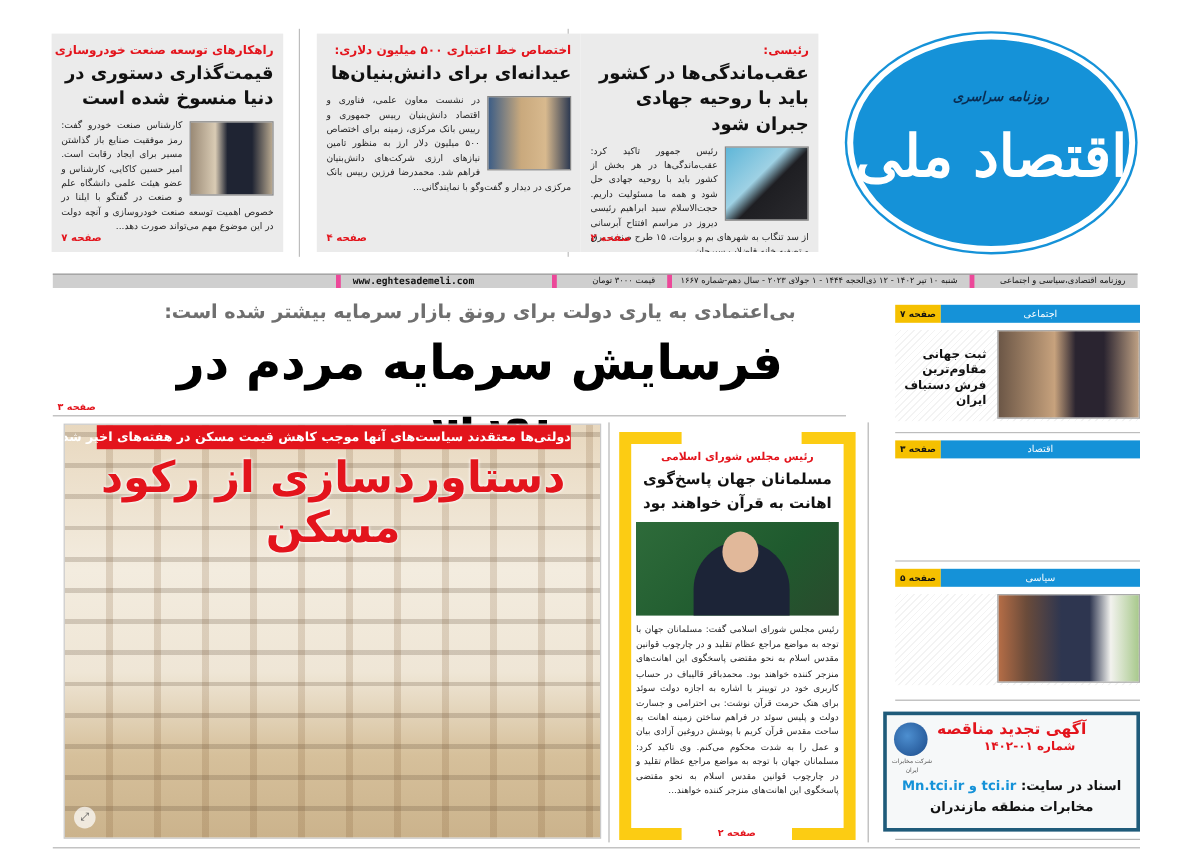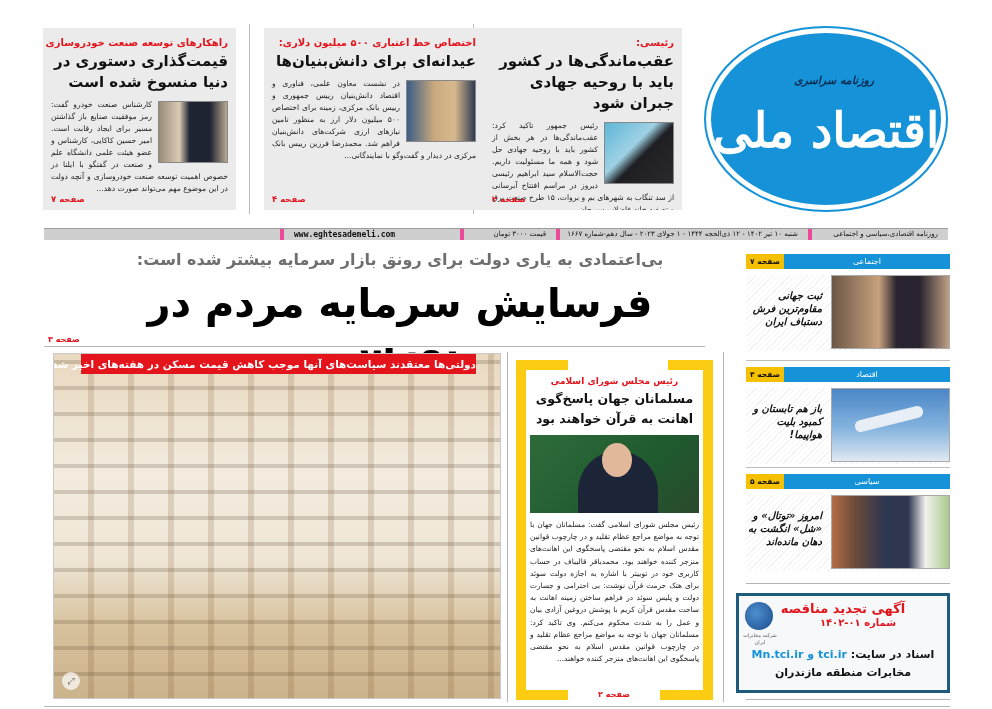--- a/index.html
+++ b/index.html
@@ -72,21 +72,21 @@
   .qalibaf .photo .person { position: absolute; left: 48px; bottom: 0; width: 80px; height: 62px; background: #1c2437; border-radius: 40px 40px 0 0; }
   .qalibaf .photo .face { position: absolute; left: 72px; top: 8px; width: 30px; height: 34px; background: #e1b89a; border-radius: 50%; }
   .qalibaf .body { margin: 6px 4px 0 4px; font-size: 7.4px; line-height: 12.2px; color: #222; text-align: justify; }
   .qalibaf .page { position: absolute; bottom: -10px; left: 42px; width: 92px; text-align: center; color: #e3141c; font-size: 8px; font-weight: bold; line-height: 10px; }
 
   
   .rail-item { position: absolute; left: 746px; width: 204px; }
   .rail-bar { height: 15px; display: flex; direction: ltr; }
   .rail-bar .pg { width: 38px; background: #f5c000; color: #111; font-size: 7.5px; font-weight: bold; text-align: center; line-height: 15px; }
   .rail-bar .sec { flex: 1; background: #1592d8; color: #fff; font-size: 8px; text-align: center; line-height: 15px; }
-  .rail-body { position: relative; height: 76px; margin-top: 6px; background: repeating-linear-gradient(135deg, #ffffff 0 3px, #f3f3f3 3px 4px); font-style: italic; }
+  .rail-body { position: relative; height: 76px; margin-top: 6px; background: repeating-linear-gradient(135deg, #ffffff 0 3px, #f3f3f3 3px 4px); }
   .rail-body .pic { position: absolute; right: 0; top: 0; width: 119px; height: 74px; border: 1px solid #aaa; }
   .rail-body .title { position: absolute; right: 128px; top: 14px; width: 74px; text-align: right; font-size: 10px; font-weight: bold; line-height: 13px; color: #111; }
   .rail-top-line { height: 1px; background: #bdbdbd; margin-bottom: 6px; }
 
   .pic-woman { background: linear-gradient(90deg, #6b5646 0%, #c7a27d 40%, #2a2430 55%, #2a2430 75%, #bfa184 100%); }
   .pic-plane { background: linear-gradient(180deg, #4a86c7 0%, #86b4df 55%, #dfe9f2 100%); }
   .pic-plane::after { content: ""; position: absolute; left: 22px; top: 24px; width: 70px; height: 12px; background: #e8eef5; border-radius: 6px; transform: rotate(-14deg); }
   .pic-man { background: linear-gradient(90deg, #b56d46 0%, #6a4b3a 20%, #2e3650 45%, #2e3650 65%, #f2f2ee 80%, #a8c98c 100%); }
 
   
@@ -148,20 +148,21 @@
   <span class="filler"></span>
 </div>
 
 <div class="surtitle">بی‌اعتمادی به یاری دولت برای رونق بازار سرمایه بیشتر شده است:</div>
 <div class="mainhead">فرسایش سرمایه مردم در بورس</div>
 <div class="mainpage">صفحه ۳</div>
 <div class="hline" style="left:44px; top:346px; width:661px;"></div>
 
 <div class="housing">
   <div class="caption-bar">دولتی‌ها معتقدند سیاست‌های آنها موجب کاهش قیمت مسکن در هفته‌های اخیر شده است:</div>
+  <div class="photo-head">دستاوردسازی از رکود مسکن</div>
   <div class="expand">⤢</div>
 </div>
 <div class="vline" style="left:507px; top:352px; height:350px;"></div>
 
 <div class="qalibaf">
   <div class="gap-top"></div>
   <div class="kicker">رئیس مجلس شورای اسلامی</div>
   <div class="headline">مسلمانان جهان پاسخ‌گوی اهانت به قرآن خواهند بود</div>
   <div class="photo">
     <div class="person"></div>
@@ -184,35 +185,30 @@
     <div class="title">ثبت جهانی مقاوم‌ترین فرش دستباف ایران</div>
   </div>
 </div>
 
 <div class="rail-item" style="top:360px;">
   <div class="rail-top-line"></div>
   <div class="rail-bar">
     <span class="pg">صفحه ۳</span>
     <span class="sec">اقتصاد</span>
   </div>
-  <div class="rail-body">
-    <div class="pic pic-plane"></div>
-    <div class="title">باز هم تابستان و کمبود بلیت هواپیما!</div>
-  </div>
 </div>
 
 <div class="rail-item" style="top:467px;">
   <div class="rail-top-line"></div>
   <div class="rail-bar">
     <span class="pg">صفحه ۵</span>
     <span class="sec">سیاسی</span>
   </div>
   <div class="rail-body">
     <div class="pic pic-man"></div>
-    <div class="title">امروز «توتال» و «شل» انگشت به دهان مانده‌اند</div>
   </div>
 </div>
 <div class="hline" style="left:746px; top:583px; width:204px;"></div>
 
 <div class="tender">
   <div class="tci-logo"></div>
   <div class="tci-text">شرکت مخابرات ایران</div>
   <div class="t1">آگهی تجدید مناقصه</div>
   <div class="t2">شماره ۰۱-۱۴۰۲</div>
   <div class="t3">

